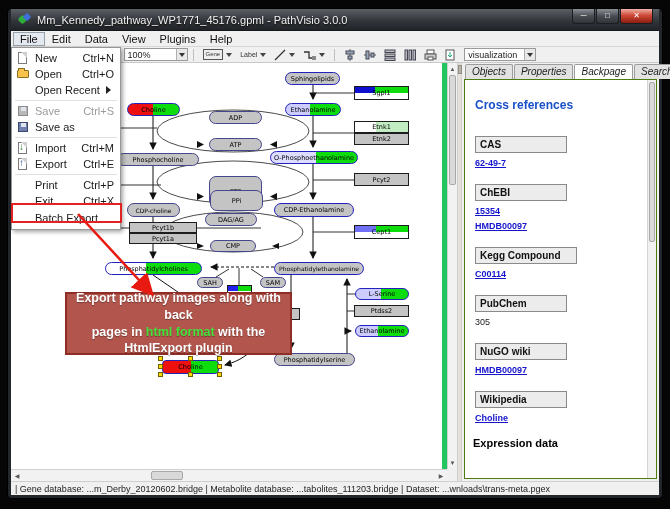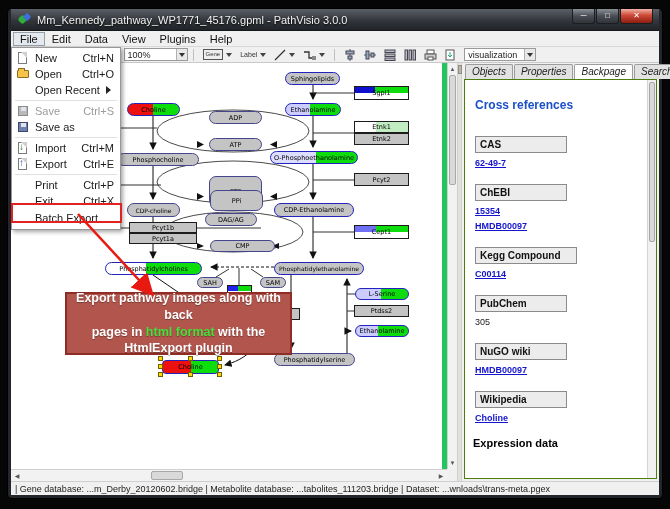--- a/index.html
+++ b/index.html
@@ -282,21 +282,21 @@
 
         <div class="node pill" style="left:116px;top:140px;width:53px;height:14px;font-size:6px;">CDP-choline</div>
         <div class="node pill bblue" style="left:263px;top:140px;width:80px;height:14px;">CDP-Ethanolamine</div>
         <div class="node pill" style="left:194px;top:150px;width:52px;height:13px;">DAG/AG</div>
 
         <div class="gene2" style="left:343px;top:162px;width:55px;height:14px;">
           <div class="band" style="background:linear-gradient(to right,#7070f5 0 40%,#0ddd0d 40%);"></div>
           <div class="glabel">Cept1</div>
         </div>
 
-        <div class="node pill" style="left:199px;top:177px;width:65px;height:12px;">CMP</div>
+        <div class="node pill" style="left:199px;top:177px;width:46px;height:12px;">CMP</div>
 
         <div class="node genebox" style="left:118px;top:159px;width:68px;height:11px;">Pcyt1b</div>
         <div class="node genebox" style="left:118px;top:170px;width:68px;height:11px;">Pcyt1a</div>
 
         <div class="node pill bblue" style="left:94px;top:199px;width:97px;height:13px;background:linear-gradient(to right,#ffffff 0 42%,#0ddd0d 42%);">Phosphatidylcholines</div>
         <div class="node pill bblue" style="left:263px;top:199px;width:90px;height:13px;font-size:6px;">Phosphatidylethanolamine</div>
 
         <div class="node pill" style="left:186px;top:214px;width:26px;height:11px;border-radius:6px;">SAH</div>
         <div class="node pill" style="left:249px;top:214px;width:26px;height:11px;border-radius:6px;">SAM</div>
 

